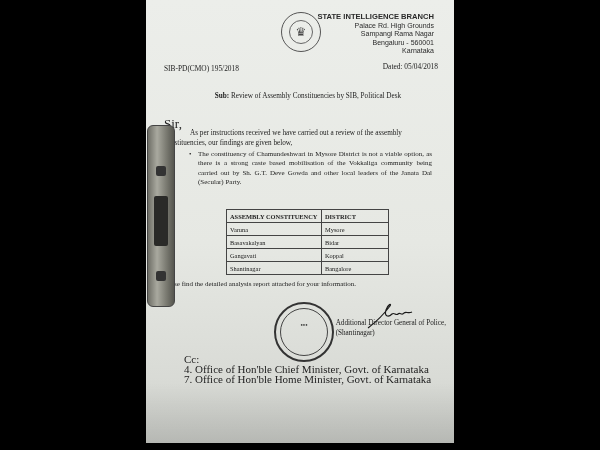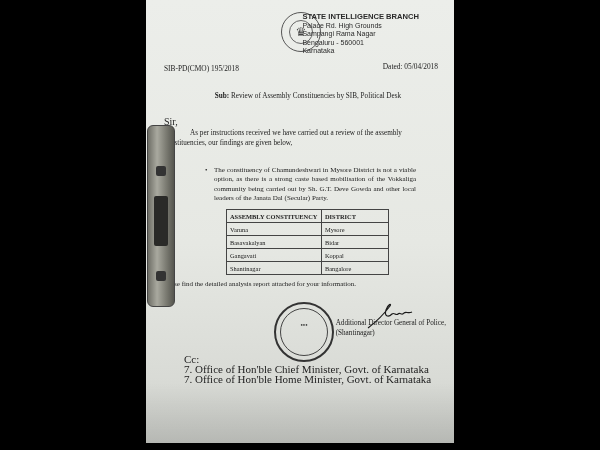--- a/index.html
+++ b/index.html
@@ -5,29 +5,29 @@
   html, body { margin:0; padding:0; }
   body { width:600px; height:450px; background:#000; position:relative; overflow:hidden; font-family:"Liberation Serif", serif; }
   .paper {
     position:absolute; left:146px; top:0; width:308px; height:443px;
     background:linear-gradient(180deg,#eceeea 0%,#e6e8e3 55%,#d9dbd6 85%,#cfd1cc 100%);
     color:#222;
   }
   .paper .shadow-bottom { position:absolute; left:0; right:0; bottom:0; height:60px; background:linear-gradient(180deg,rgba(0,0,0,0),rgba(0,0,0,0.12)); }
   .emblem { position:absolute; left:135px; top:12px; width:38px; height:38px; border:1.5px solid #555; border-radius:50%; display:flex; align-items:center; justify-content:center; }
   .emblem .inner { width:22px; height:22px; border:1px solid #666; border-radius:50%; font-size:12px; line-height:22px; text-align:center; color:#444; }
-  .org { position:absolute; right:35px; top:13px; font-family:"Liberation Sans", sans-serif; font-size:7px; line-height:8.6px; color:#2a2a2a; }
+  .org { position:absolute; right:20px; top:13px; text-align:right; font-family:"Liberation Sans", sans-serif; font-size:7px; line-height:8.6px; color:#2a2a2a; }
   .org .name { font-weight:bold; font-size:7.6px; }
   .ref { position:absolute; left:18px; top:64px; font-size:7.4px; }
   .dated { position:absolute; right:16px; top:62px; font-size:7.4px; }
   .subject { position:absolute; left:16px; right:0; top:92px; text-align:center; font-size:7.2px; }
   .subject b { font-weight:bold; }
-  .salutation { position:absolute; left:18px; top:116px; font-size:10px; }
+  .salutation { position:absolute; left:18px; top:116px; font-size:13px; }
   .para { position:absolute; left:18px; right:24px; top:128px; font-size:7.2px; line-height:10px; text-indent:26px; }
-  .bullets { position:absolute; left:52px; right:22px; top:150px; font-size:7px; line-height:9.4px; margin:16px; padding:0; list-style:none; }
+  .bullets { position:absolute; left:52px; right:22px; top:150px; font-size:7px; line-height:9.4px; margin:0; padding:0; list-style:none; }
   .bullets li { position:relative; text-align:justify; margin-bottom:5px; }
   .bullets li::before { content:"\2022"; position:absolute; left:-9px; top:0; }
   table.constituencies { position:absolute; left:80px; top:209px; border-collapse:collapse; font-size:6.4px; border:1.5px solid #333; }
   table.constituencies th, table.constituencies td { border:1px solid #444; padding:1px 3px; text-align:left; height:10px; }
   table.constituencies th { font-weight:bold; font-size:6.4px; }
   table.constituencies th:first-child, table.constituencies td:first-child { width:88px; }
   table.constituencies th:last-child, table.constituencies td:last-child { width:60px; }
   .closing { position:absolute; left:16px; top:280px; font-size:7px; }
   .stamp { position:absolute; left:128px; top:302px; width:56px; height:56px; border:2px solid #333; border-radius:50%; }
   .stamp .ring { position:absolute; inset:4px; border:1px solid #444; border-radius:50%; }
@@ -110,21 +110,21 @@
     <path d="M2 28 C10 22,18 14,24 6 C26 3,22 4,20 10 C18 16,22 18,26 14 C28 12,30 16,32 14 C34 12,36 16,38 13 C40 11,42 14,46 12" fill="none" stroke="#1b1b1b" stroke-width="1.2"></path>
   </svg>
 
   <div class="desig">
     <div>Additional Director General of Police,</div>
     <div>(Shantinagar)</div>
   </div>
 
   <div class="cc">
     <div>Cc:</div>
-    <div>7. Office of Hon'ble Chief Minister, Govt. of Karnataka</div>
+    <div>4. Office of Hon'ble Chief Minister, Govt. of Karnataka</div>
     <div>7. Office of Hon'ble Home Minister, Govt. of Karnataka</div>
   </div>
 </div>
 
 <div class="clip">
   <div class="hole1"></div>
   <div class="slot"></div>
   <div class="hole2"></div>
 </div>
 

